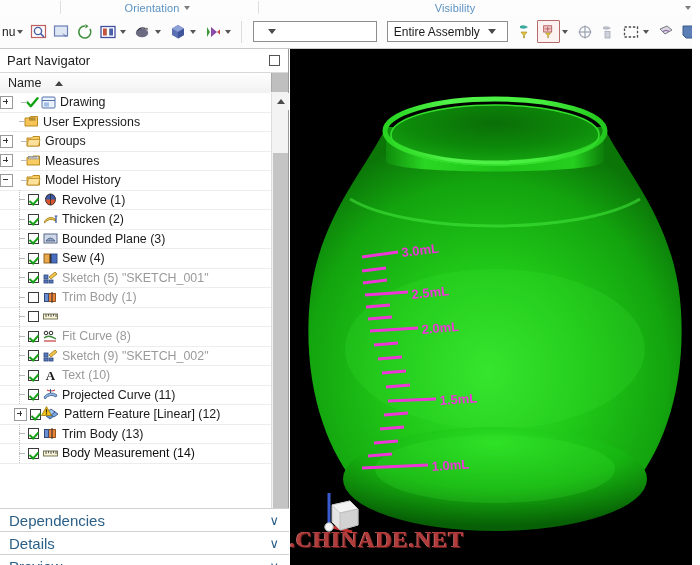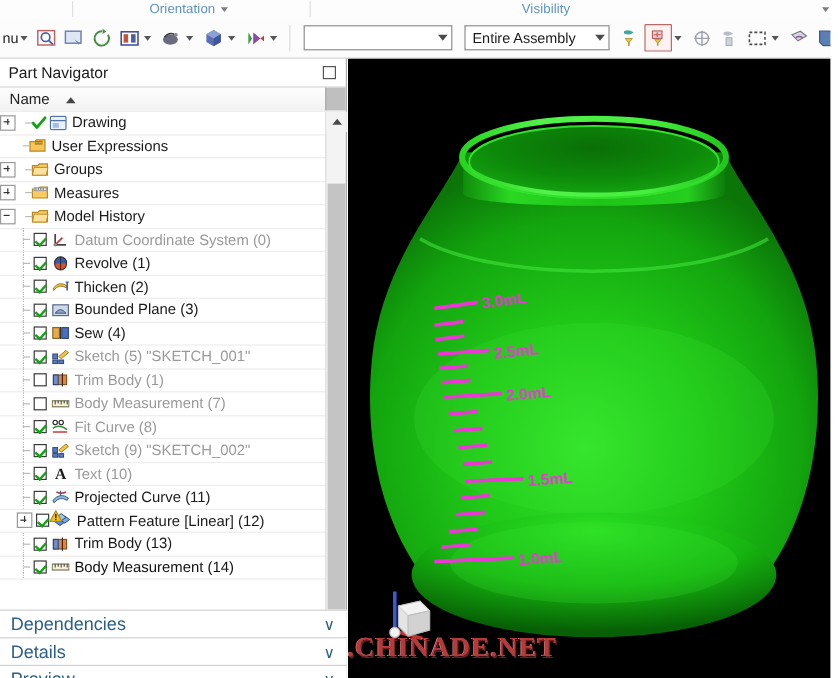--- a/index.html
+++ b/index.html
@@ -99,21 +99,20 @@
     width: 1px; height: 22px;
     background: #dcdcdc;
     margin: 0 5px;
   }
   .combo {
     height: 21px;
     border: 1px solid #8e8e8e;
     background: #ffffff;
     display: flex;
     align-items: center;
-    justify-content: space-between;
     padding: 0 3px 0 6px;
     box-sizing: border-box;
     font-size: 12px;
     color: #1b1b1b;
   }
   .combo .cb-val { white-space: nowrap; overflow: hidden; }
   .combo .cb-arrow {
     width: 0; height: 0;
     border-left: 4px solid transparent;
     border-right: 4px solid transparent;
@@ -668,34 +667,20 @@
             </svg>
           </span>
           <span class="tlabel">Model History</span>
         </div>
         <div class="trow">
           <span class="indent" style="width:14px;"></span>
           <span class="guide dotted tee"></span>
           <span class="chk on"></span>
           <span class="tico">
             <svg width="15" height="13" viewBox="0 0 15 13">
-              <line x1="3" y1="11" x2="3" y2="2" stroke="#444" stroke-width="1.4"></line>
-              <line x1="3" y1="11" x2="12" y2="11" stroke="#444" stroke-width="1.4"></line>
-              <line x1="3" y1="11" x2="9" y2="5" stroke="#c23b3b" stroke-width="1.4"></line>
-              <circle cx="3" cy="11" r="1.5" fill="#888"></circle>
-            </svg>
-          </span>
-          <span class="tlabel dim">Datum Coordinate System (0)</span>
-        </div>
-        <div class="trow">
-          <span class="indent" style="width:14px;"></span>
-          <span class="guide dotted tee"></span>
-          <span class="chk on"></span>
-          <span class="tico">
-            <svg width="15" height="13" viewBox="0 0 15 13">
               <ellipse cx="7.5" cy="6.5" rx="5" ry="5.5" fill="#d9542e"></ellipse>
               <path d="M2.5 6.5 a5 5.5 0 0 1 10 0 z" fill="#3b5aa6"></path>
               <ellipse cx="7.5" cy="6.5" rx="5" ry="5.5" fill="none" stroke="#2b2b2b" stroke-width=".9"></ellipse>
               <line x1="7.5" y1="1" x2="7.5" y2="12" stroke="#2b2b2b" stroke-width=".8"></line>
             </svg>
           </span>
           <span class="tlabel">Revolve (1)</span>
         </div>
         <div class="trow">
           <span class="indent" style="width:14px;"></span>
@@ -769,21 +754,20 @@
           <span class="tico">
             <svg width="15" height="13" viewBox="0 0 15 13">
               <rect x="0.5" y="4" width="14" height="5" fill="#f7f2d8" stroke="#6a6a4a" stroke-width=".9"></rect>
               <line x1="3" y1="4" x2="3" y2="7" stroke="#444" stroke-width=".9"></line>
               <line x1="5.5" y1="4" x2="5.5" y2="6.2" stroke="#444" stroke-width=".9"></line>
               <line x1="8" y1="4" x2="8" y2="7" stroke="#444" stroke-width=".9"></line>
               <line x1="10.5" y1="4" x2="10.5" y2="6.2" stroke="#444" stroke-width=".9"></line>
               <line x1="13" y1="4" x2="13" y2="7" stroke="#444" stroke-width=".9"></line>
             </svg>
           </span>
-          <span class="tlabel dim">Body Measurement (7)</span>
         </div>
         <div class="trow">
           <span class="indent" style="width:14px;"></span>
           <span class="guide dotted tee"></span>
           <span class="chk on"></span>
           <span class="tico">
             <svg width="15" height="13" viewBox="0 0 15 13">
               <circle cx="3" cy="3" r="1.8" fill="none" stroke="#2b2b2b" stroke-width="1"></circle>
               <circle cx="8" cy="3" r="1.8" fill="none" stroke="#2b2b2b" stroke-width="1"></circle>
               <path d="M1 8 q5 -4 12 1" fill="none" stroke="#3a8a3a" stroke-width="1.3"></path>

